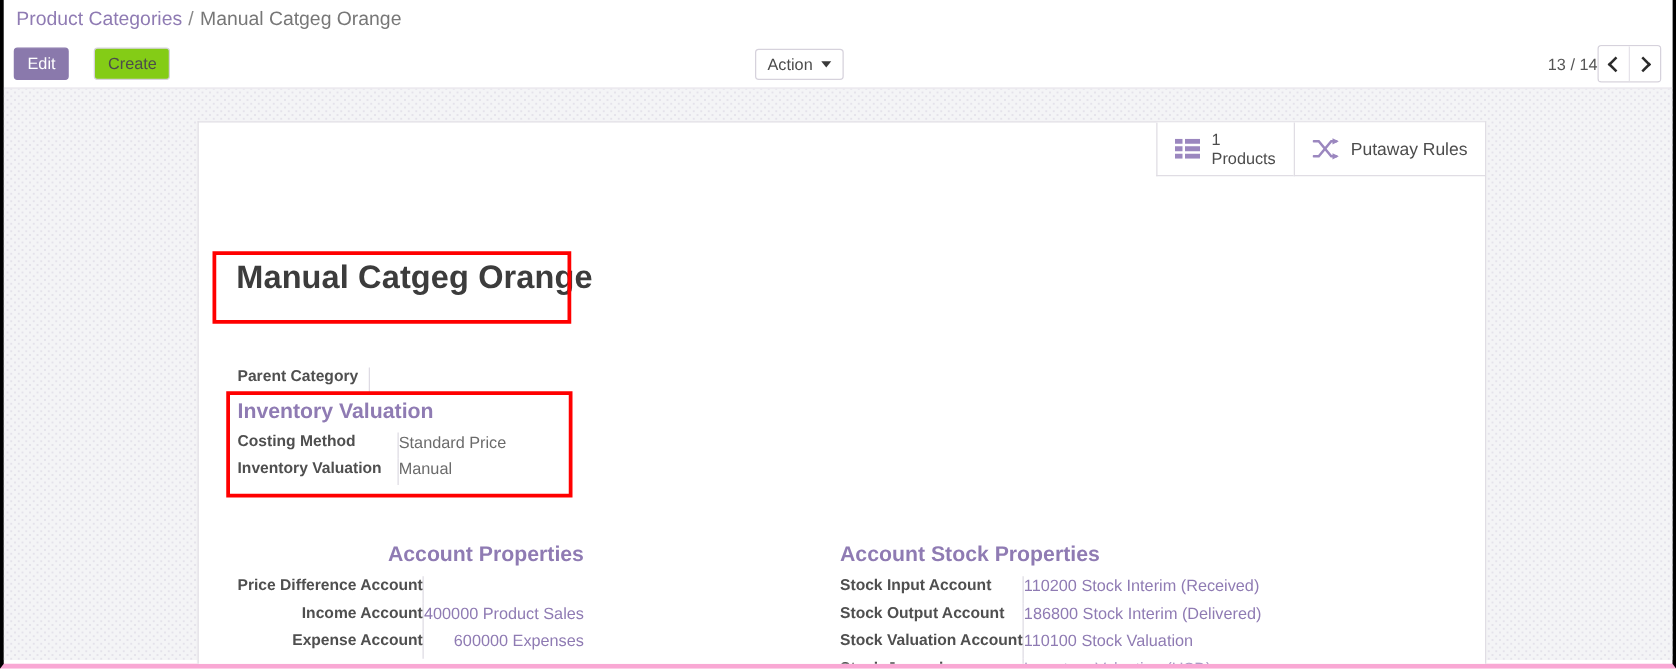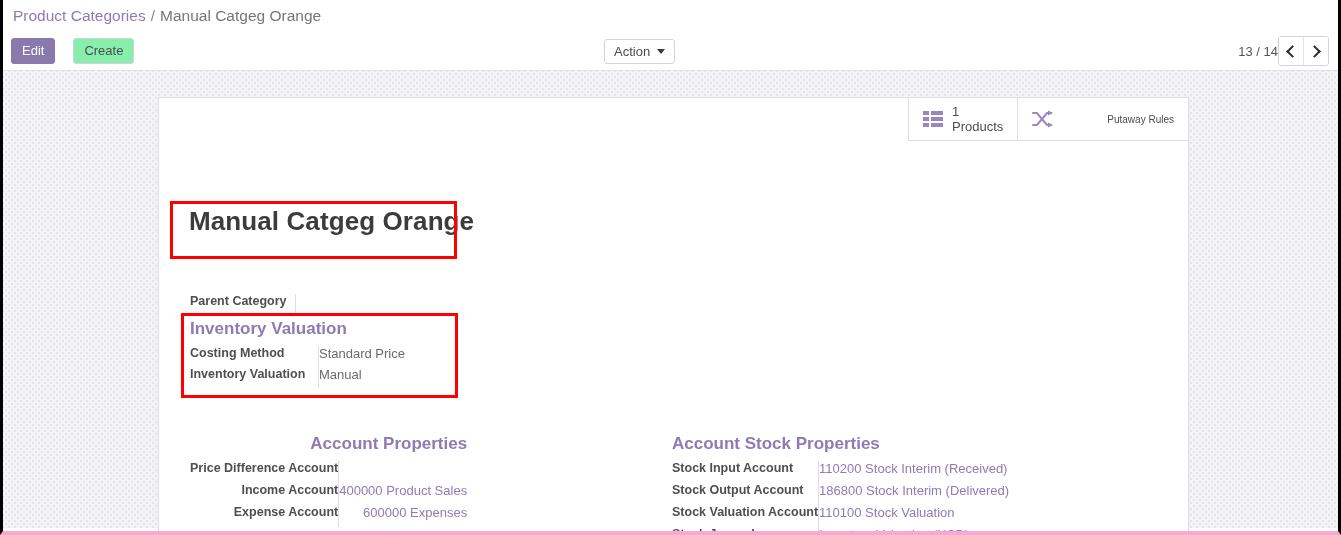--- a/index.html
+++ b/index.html
@@ -53,40 +53,41 @@
 
   
   .control-panel {
     height: 38px;
     display: flex;
     align-items: center;
     padding: 0 10px 0 8px;
     border-bottom: 1px solid #e3e0e8;
     background: #ffffff;
     position: relative;
+    gap: 20px;
   }
   .btn {
     font-family: "Liberation Sans", sans-serif;
     font-size: 13px;
     border-radius: 3px;
     padding: 4px 10px;
     cursor: pointer;
     line-height: 16px;
     white-space: nowrap;
   }
   .btn-primary {
     background: #8a79ac;
     color: #ffffff;
     border: 1px solid #8a79ac;
   }
   .btn-secondary {
-    background: #86efac;
+    background: #84cc16;
     color: #4c4c4c;
     border: 1px solid #d6d2dc;
-    margin-left: 18px;
+    margin-left: 0;
   }
   .cp-center {
     position: absolute;
     left: 601px;
     top: 7px;
   }
   .btn-action {
     background: #ffffff;
     color: #4c4c4c;
     border: 1px solid #d6d2dc;
@@ -194,23 +195,22 @@
   }
   .smart-val {
     font-size: 13px;
     color: #4c4c4c;
   }
   .smart-lbl {
     font-size: 13px;
     color: #4c4c4c;
   }
   .smart-lbl-single {
-    font-size: 10px;
-    color: #4c4c4c;
-    margin-left: 44px;
+    font-size: 14px;
+    color: #4c4c4c;
   }
   .ico-list { display: block; }
   .ico-shuffle { display: block; }
 
   
   .title-wrap {
     position: absolute;
     left: 30px;
     top: 108px;
   }

